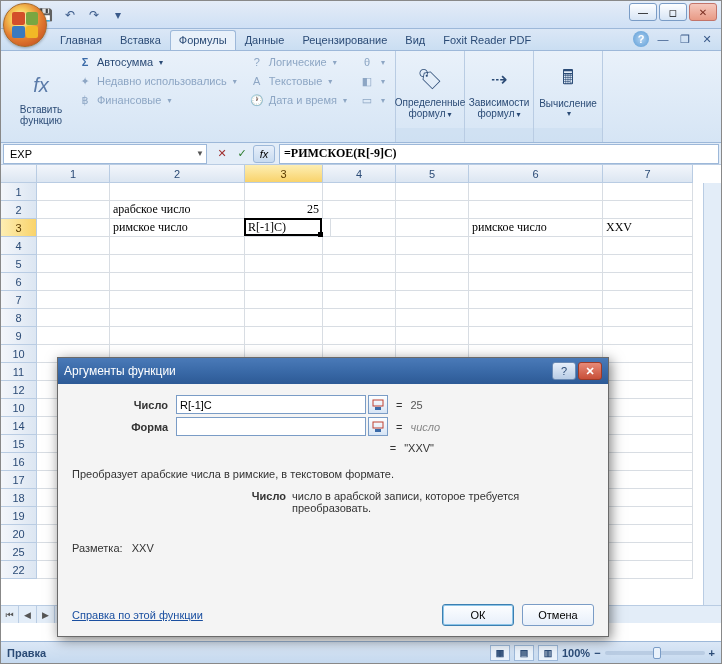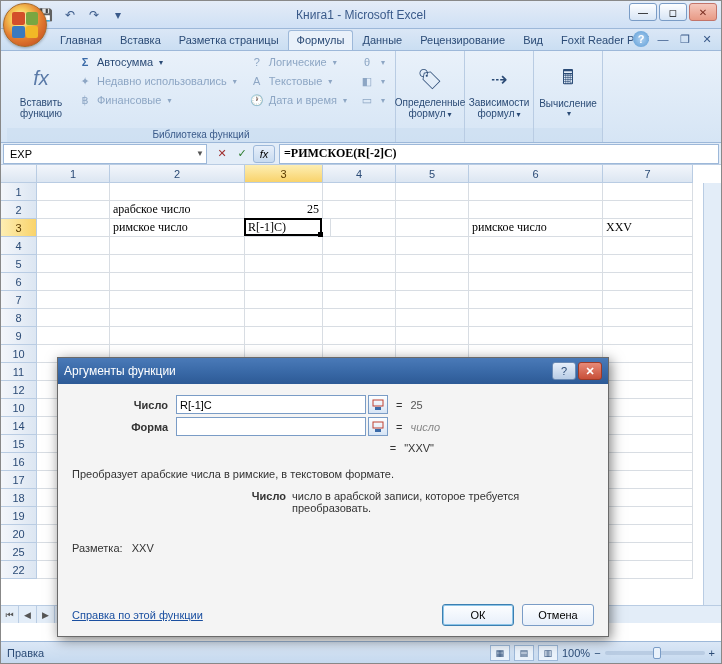--- a/index.html
+++ b/index.html
@@ -67,21 +67,21 @@
   .vscroll { position:absolute; top:18px; right:0; width:18px; bottom:18px; background:#e3edf8; border-left:1px solid #b9cce3;}
   .hscroll-area { position:absolute; bottom:0; left:0; right:0; height:18px; display:flex; background:#e3edf8; border-top:1px solid #b9cce3;}
   .sheet-nav { display:flex;}
   .sheet-nav-btn{ width:18px; height:18px; border-right:1px solid #b9cce3; display:flex;align-items:center;justify-content:center; font-size:9px; cursor:pointer; color:#555;}
   .sheet-tabs { display:flex; align-items:flex-end;}
   .sheet-tab { padding:1px 10px; font-size:11px; background:#e3edf8; border:1px solid #9db8d9; border-top:none; margin-right:-1px; color:#555; cursor:pointer; transform:skewX(-15deg);}
   .sheet-tab span{ display:inline-block; transform:skewX(15deg);}
   .sheet-tab.active { background:#fff; color:#000; font-weight:bold;}
 
   
-  .status-bar { position:absolute; bottom:0; left:0; right:0; height:22px; background:linear-gradient(#dbe7f6,#c5d9ef); border-top:1px solid #9db8d9; display:flex; align-items:center; padding:0 6px; font-size:11px; color:#2b4b76;}
+  .status-bar { position:absolute; bottom:0; left:0; right:0; height:22px; background:linear-gradient(#dbe7f6,#c5d9ef); border-top:1px solid #9db8d9; display:flex; align-items:center; padding:0 6px; font-size:11px; color:#2b4b76;font-weight:bold;}
   .status-right{ margin-left:auto; display:flex; align-items:center; gap:4px;}
   .view-btn{ width:20px;height:16px; border:1px solid #9db8d9; background:#eaf2fb; cursor:pointer; display:flex;align-items:center;justify-content:center; font-size:9px;}
   .zoom-slider{ width:100px; height:4px; background:#b9cce3; position:relative; border-radius:2px;}
   .zoom-thumb{ position:absolute; top:-4px; left:48px; width:8px; height:12px; background:#eaf2fb; border:1px solid #7a9cc6; border-radius:2px;}
 
   
   .dialog { position:absolute; top:356px; left:56px; width:552px; height:280px; background:#f4f4f4; border:1px solid #6a6a6a; box-shadow:2px 3px 12px rgba(0,0,0,.5); z-index:20;}
   .dlg-title { height:26px; background:linear-gradient(#4a7ab8,#3a6aa8,#2d5a96); display:flex; align-items:center; padding:0 6px; color:#fff; font-size:12px;}
   .dlg-title-controls{ margin-left:auto; display:flex; gap:2px;}
   .dlg-btn-t{ width:24px; height:18px; border-radius:3px; display:flex;align-items:center;justify-content:center; font-size:11px; cursor:pointer;}
@@ -119,32 +119,30 @@
   </div>
 </div>
 
 <div class="titlebar">
   <div class="qat">
     <div class="qat-item">💾</div>
     <div class="qat-item">↶</div>
     <div class="qat-item">↷</div>
     <div class="qat-item">▾</div>
   </div>
-  <div class="title-text">Книга1 - Microsoft Excel</div>
   <div class="win-controls">
     <div class="win-btn">—</div>
     <div class="win-btn">◻</div>
     <div class="win-btn close">✕</div>
   </div>
 </div>
 
 <div class="ribbon-tabs">
   <div class="tab">Главная</div>
   <div class="tab">Вставка</div>
-  <div class="tab">Разметка страницы</div>
   <div class="tab active">Формулы</div>
   <div class="tab">Данные</div>
   <div class="tab">Рецензирование</div>
   <div class="tab">Вид</div>
   <div class="tab">Foxit Reader PDF</div>
   <div class="ribbon-right">
     <div class="mini" style="color:#3b78c4;width:16px;height:16px;border-radius:50%;background:radial-gradient(#aed0f0,#5a9bd5);color:#fff;font-weight:bold;">?</div>
     <div class="mini">—</div>
     <div class="mini">❐</div>
     <div class="mini">✕</div>
@@ -201,21 +199,20 @@
         <div class="small-item disabled">
             <span class="small-icon">◧</span>
             <span class="dd">▾</span>
           </div>
         <div class="small-item disabled">
             <span class="small-icon">▭</span>
             <span class="dd">▾</span>
           </div>
       </div>
     </div>
-    <div class="group-label">Библиотека функций</div>
   </div>
   <div class="group">
     <div class="group-body">
       <div class="big-btn">
         <div class="big-icon">🏷</div>
         <span>Определенные</span>
         <span><span>формул</span><span class="dd">▾</span></span>
       </div>
     </div>
     <div class="group-label">&nbsp;</div>
@@ -245,21 +242,21 @@
 <div class="formula-row">
   <div class="name-box">
     <span>EXP</span>
     <span class="arrow">▼</span>
   </div>
   <div class="fb-btns">
     <div class="fb-btn" style="color:#a03030;">✕</div>
     <div class="fb-btn" style="color:#2a7a2a;">✓</div>
     <div class="fx-box">fx</div>
   </div>
-  <div class="formula-input">=РИМСКОЕ(R[-2]C)</div>
+  <div class="formula-input">=РИМСКОЕ(R[-9]C)</div>
 </div>
 
 <div class="grid-wrap">
   <div class="corner"></div>
   <div class="col-headers" id="col-headers">
       <div class="col-h" style="width: 73px;">1</div>
       <div class="col-h" style="width: 135px;">2</div>
       <div class="col-h active" style="width: 78px;">3</div>
       <div class="col-h" style="width: 73px;">4</div>
       <div class="col-h" style="width: 73px;">5</div>

